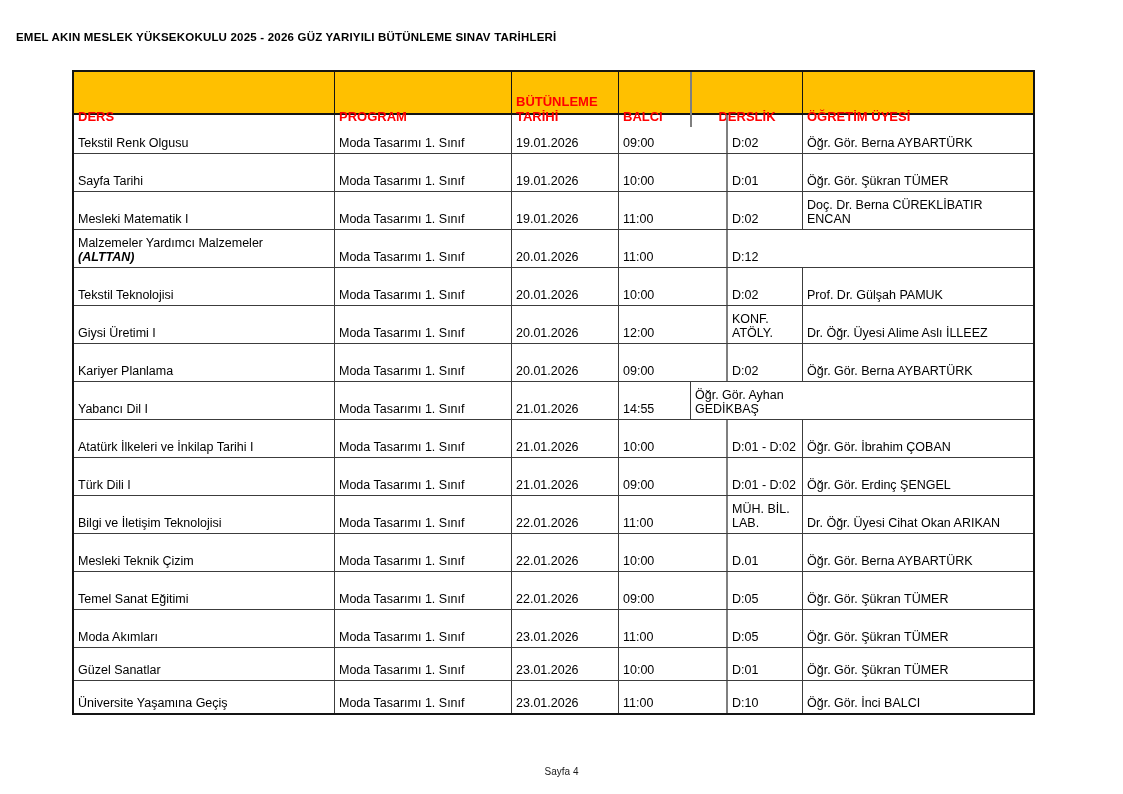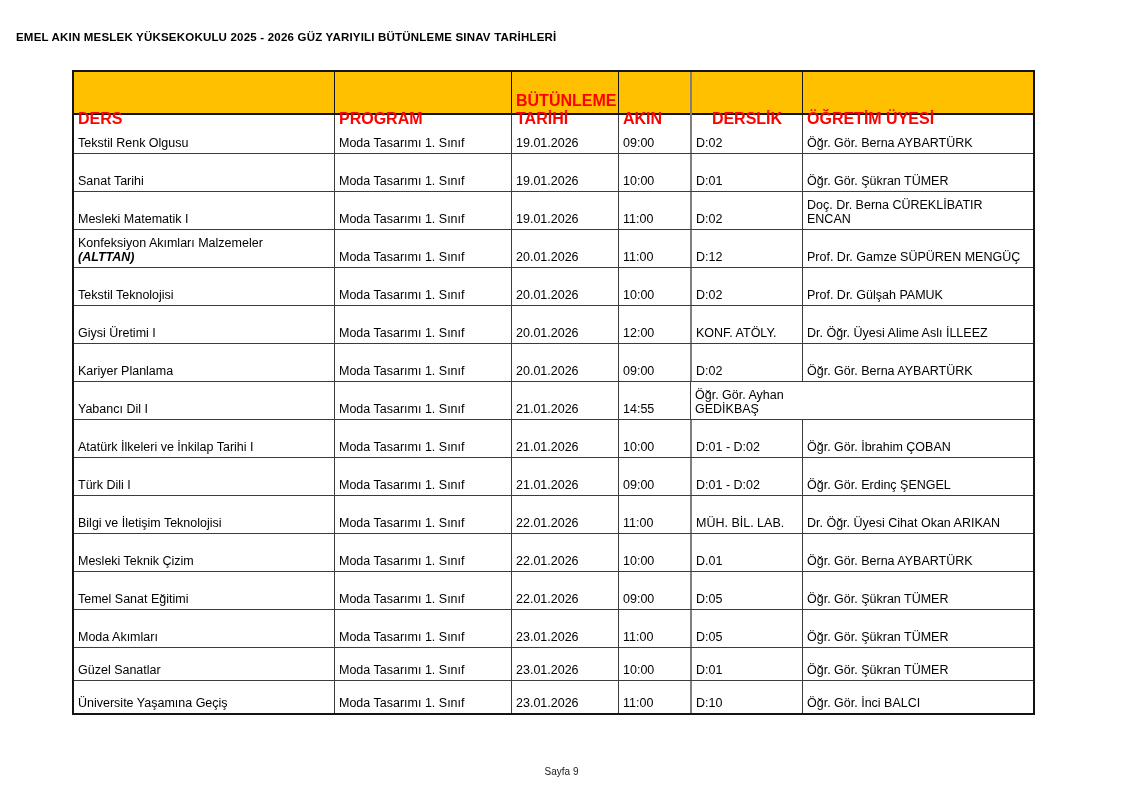--- a/index.html
+++ b/index.html
@@ -43,21 +43,21 @@
   .thead {
     height: 43px;
     background: var(--header-bg, #FFC000);
     border-bottom: 2px solid #141414;
   }
 
   .th {
     display: flex;
     align-items: flex-end;
     padding: 2px 4px 2px 4px;
-    font-size: 16px;
+    font-size: 13px;
     font-weight: bold;
     color: var(--header-text, #FF0000);
     border-left: 1px solid #141414;
     line-height: 1.15;
   }
   .th:first-child { border-left: none; margin-top: 36px; }
   .th.center { justify-content: center; text-align: center; }
   .th.thick-left { border-left: 2px solid #7f7f7f; }
 
   .row {
@@ -72,21 +72,21 @@
     flex-direction: column;
     justify-content: flex-end;
     padding: 1px 4px 3px 4px;
     font-size: 12.5px;
     line-height: 1.12;
     border-left: 1px solid #3c3c3c;
     overflow: hidden;
     white-space: normal;
   }
   .td:first-child { border-left: none; }
-  .td.thick-left { border-left: 2px solid #7f7f7f; }
+  .td.thick-left { border-left: 2px solid #7f7f7f; margin-left: 36px; }
   .td .bold-line { font-weight: bold; font-style: italic; }
 
   .doc-footer {
     position: absolute;
     top: 766px;
     left: 0;
     width: 100%;
     text-align: center;
     font-size: 10px;
     color: #1a1a1a;
@@ -98,21 +98,21 @@
 <div class="page">
 
   <div class="doc-title">EMEL AKIN MESLEK YÜKSEKOKULU 2025 - 2026 GÜZ YARIYILI BÜTÜNLEME SINAV TARİHLERİ</div>
 
   <div class="exam-table">
 
     <div class="trow thead">
       <div class="th">DERS</div>
       <div class="th">PROGRAM</div>
       <div class="th">BÜTÜNLEME TARİHİ</div>
-      <div class="th">AKIN</div>
+      <div class="th">BALCI</div>
       <div class="th center thick-left">DERSLİK</div>
       <div class="th">ÖĞRETİM ÜYESİ</div>
     </div>
 
     <div id="tbody">
         <div class="trow row">
           <div class="td">
             <span>Tekstil Renk Olgusu</span>
           </div>
           <div class="td">
@@ -126,21 +126,21 @@
           </div>
           <div class="td thick-left">
             <span>D:02</span>
           </div>
           <div class="td">
             <span>Öğr. Gör. Berna AYBARTÜRK</span>
           </div>
         </div>
         <div class="trow row">
           <div class="td">
-            <span>Sanat Tarihi</span>
+            <span>Sayfa Tarihi</span>
           </div>
           <div class="td">
             <span>Moda Tasarımı 1. Sınıf</span>
           </div>
           <div class="td">
             <span>19.01.2026</span>
           </div>
           <div class="td">
             <span>10:00</span>
           </div>
@@ -166,38 +166,35 @@
           </div>
           <div class="td thick-left">
             <span>D:02</span>
           </div>
           <div class="td">
             <span>Doç. Dr. Berna CÜREKLİBATIR ENCAN</span>
           </div>
         </div>
         <div class="trow row">
           <div class="td">
-            <span>Konfeksiyon Akımları Malzemeler</span>
+            <span>Malzemeler Yardımcı Malzemeler</span>
             <span class="bold-line">(ALTTAN)</span>
           </div>
           <div class="td">
             <span>Moda Tasarımı 1. Sınıf</span>
           </div>
           <div class="td">
             <span>20.01.2026</span>
           </div>
           <div class="td">
             <span>11:00</span>
           </div>
           <div class="td thick-left">
             <span>D:12</span>
           </div>
-          <div class="td">
-            <span>Prof. Dr. Gamze SÜPÜREN MENGÜÇ</span>
-          </div>
         </div>
         <div class="trow row">
           <div class="td">
             <span>Tekstil Teknolojisi</span>
           </div>
           <div class="td">
             <span>Moda Tasarımı 1. Sınıf</span>
           </div>
           <div class="td">
             <span>20.01.2026</span>
@@ -426,15 +423,15 @@
             <span>D:10</span>
           </div>
           <div class="td">
             <span>Öğr. Gör. İnci BALCI</span>
           </div>
         </div>
       </div>
 
   </div>
 
-  <div class="doc-footer">Sayfa 9</div>
+  <div class="doc-footer">Sayfa 4</div>
 
 </div>
 
 </body></html>

